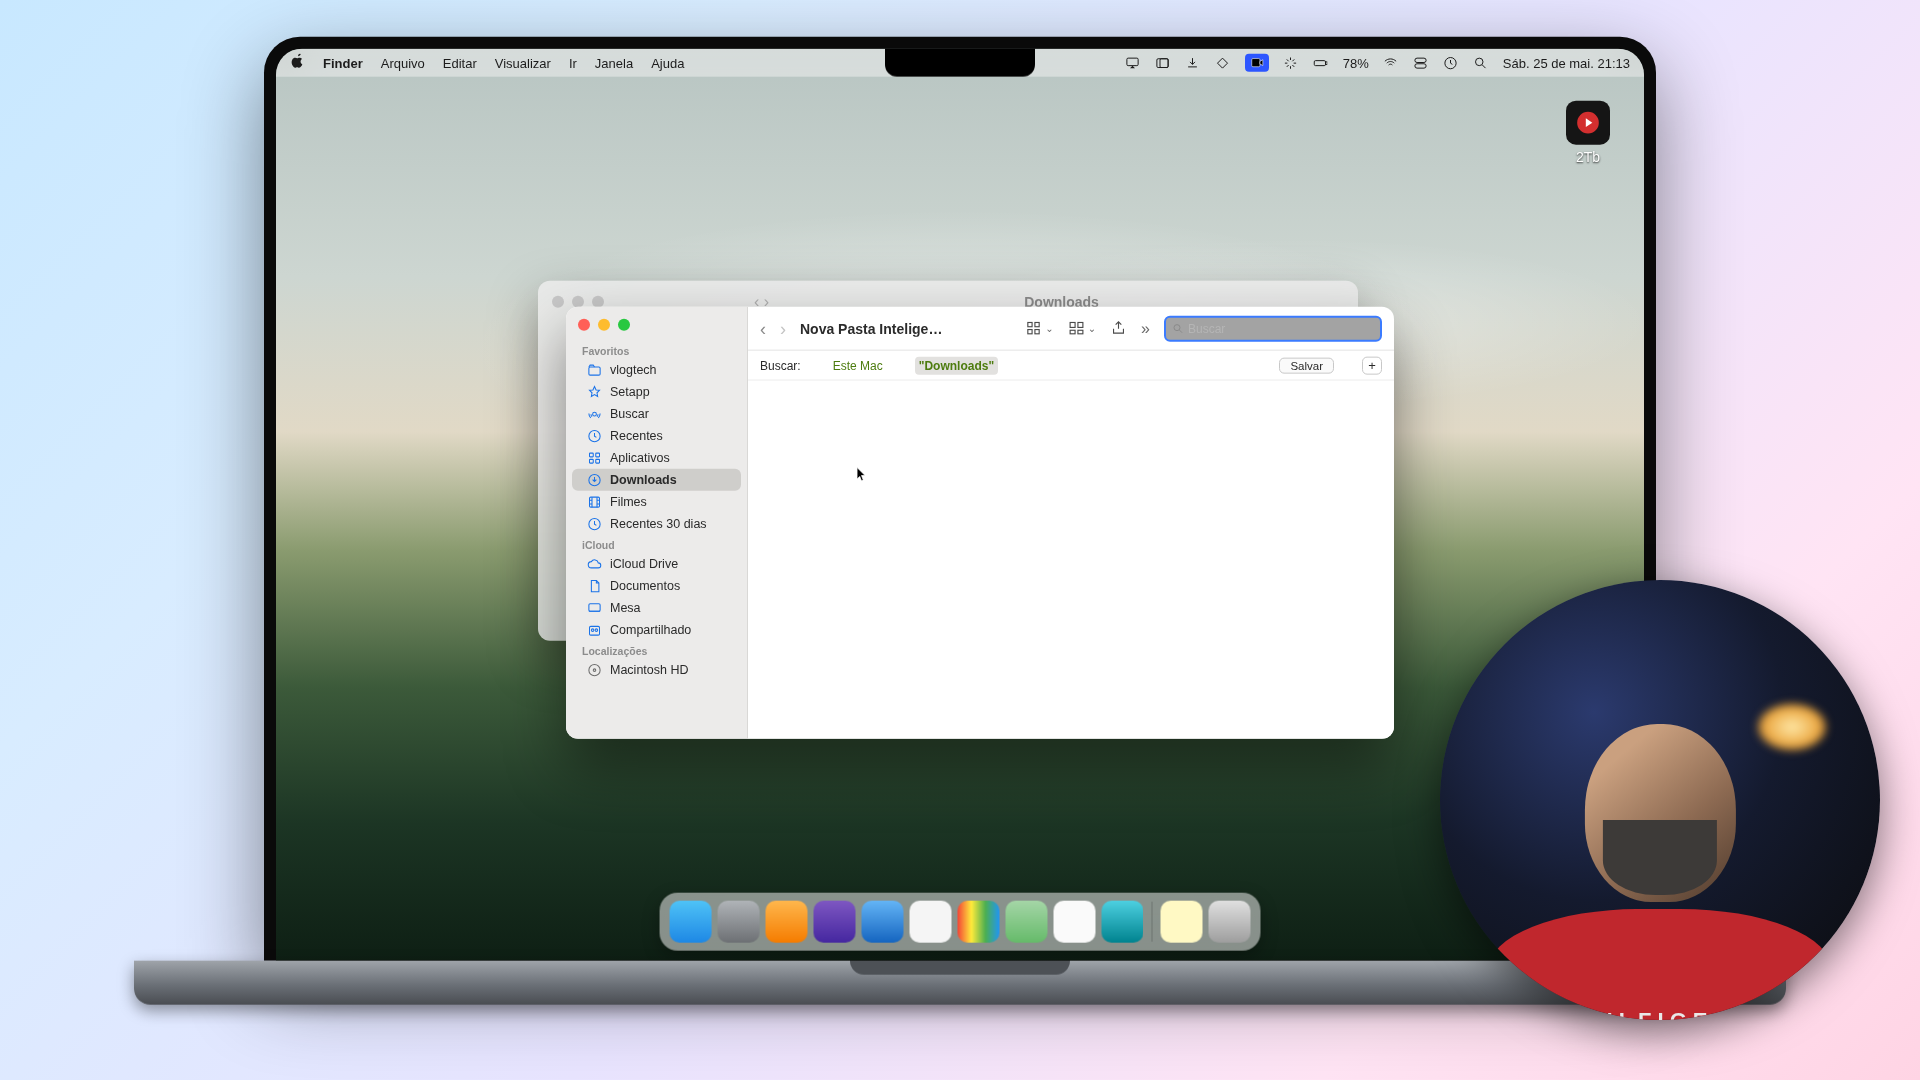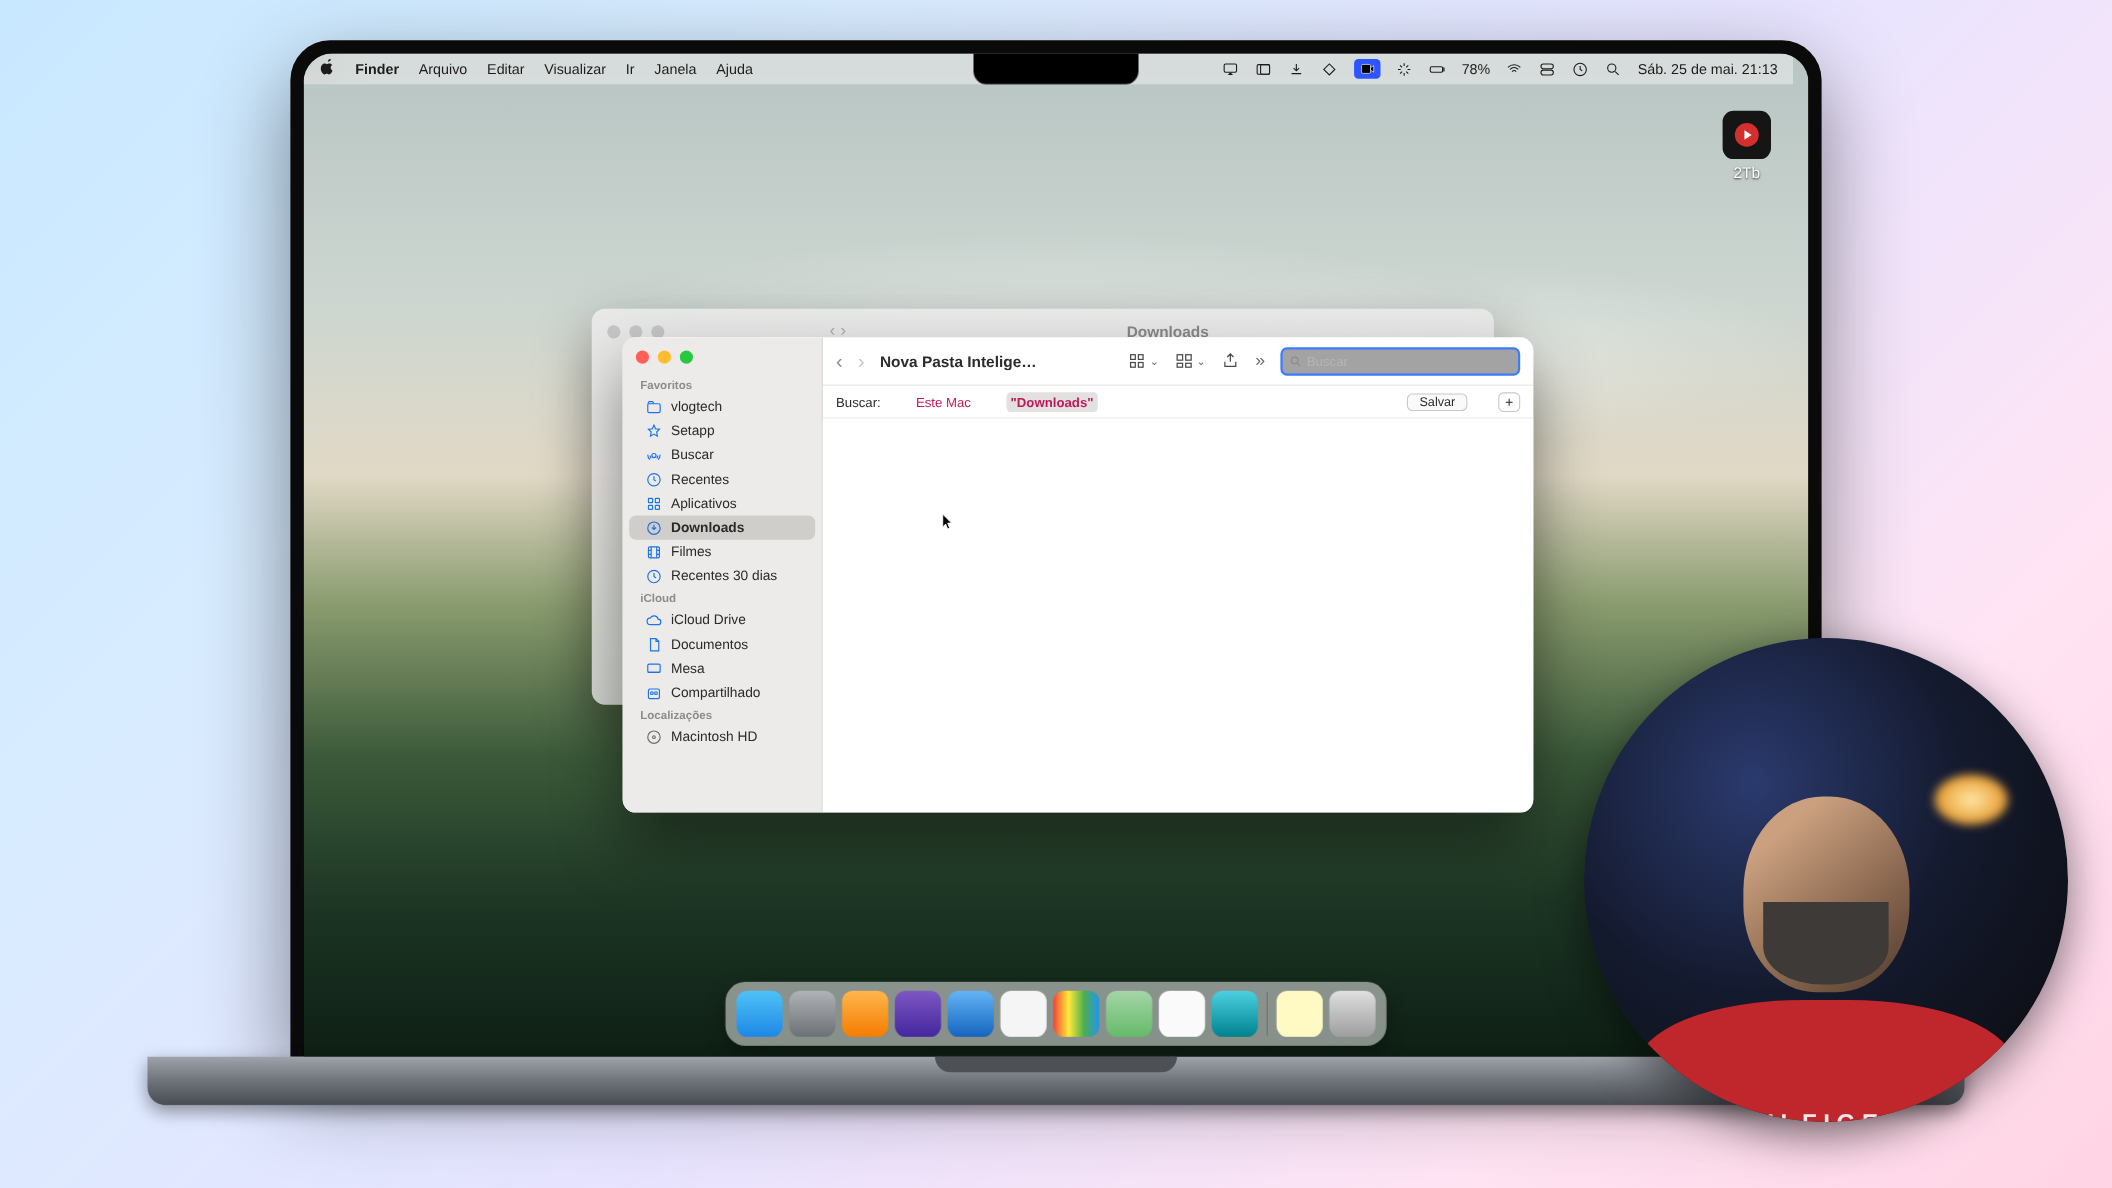--- a/index.html
+++ b/index.html
@@ -15,21 +15,21 @@
 .base::before{content:"";position:absolute;top:0;left:50%;transform:translateX(-50%);width:220px;height:14px;background:#4d5156;border-radius:0 0 28px 28px}
 
 
 .wallpaper{position:absolute;inset:0;background:
   linear-gradient(180deg,#b8c5c2 0%,#cdd6d1 25%,#e1d9c6 42%,#8a9b6f 55%,#3c5a3a 70%,#1c3524 85%,#0e1f14 100%)}
 .wallpaper::after{content:"";position:absolute;inset:0;background:
   radial-gradient(ellipse 700px 200px at 50% 33%,rgba(255,255,255,.5),transparent 70%),
   radial-gradient(ellipse 500px 120px at 75% 30%,rgba(255,255,255,.35),transparent 70%)}
 
 
-.menubar{position:absolute;top:0;left:0;right:14px;height:28px;background:rgba(240,240,240,.55);backdrop-filter:blur(20px);display:flex;align-items:center;padding:0 14px;font-size:13px;color:#1c1c1c;z-index:40}
+.menubar{position:absolute;top:0;left:0;right:0;height:28px;background:rgba(240,240,240,.55);backdrop-filter:blur(20px);display:flex;align-items:center;padding:0 14px;font-size:13px;color:#1c1c1c;z-index:40}
 .menubar .left{display:flex;align-items:center;gap:18px}
 .menubar .left .app{font-weight:700}
 .menubar .right{margin-left:auto;display:flex;align-items:center;gap:14px}
 .menubar .right .ico{width:16px;height:16px;display:flex;align-items:center;justify-content:center}
 .mb-ico svg{width:15px;height:15px;fill:none;stroke:#1c1c1c;stroke-width:1.6}
 .mb-fill svg{fill:#1c1c1c;stroke:none}
 .mb-box{background:#2d56ff;border-radius:4px;padding:2px 4px;display:flex;align-items:center}
 .mb-box svg{stroke:#fff}
 
 
@@ -66,21 +66,21 @@
 .tb-btn{display:flex;align-items:center;gap:3px;color:#4a4a4a}
 .tb-btn svg{width:17px;height:17px;stroke:#4a4a4a;fill:none;stroke-width:1.6}
 .tb-btn .chev{font-size:10px;color:#6a6a6a}
 .search{width:218px;height:26px;border:2px solid #3b7bff;border-radius:6px;display:flex;align-items:center;padding:0 6px;gap:4px;background:#a3a3a3}
 .search svg{width:12px;height:12px;stroke:#8a8a8a;fill:none;stroke-width:2}
 .search input{border:none;outline:none;font-size:12px;flex:1;background:transparent}
 .search input::placeholder{color:#b5b5b5}
 
 .scopebar{height:30px;border-bottom:1px solid #e7e7e7;display:flex;align-items:center;padding:0 12px;gap:28px;font-size:12px}
 .scopebar .lbl{color:#2a2a2a;font-weight:500}
-.scope{color:#be185d;padding:2px 4px;border-radius:4px}
+.scope{color:#4d7c0f;padding:2px 4px;border-radius:4px}
 .scope.active{background:#e2e1df;font-weight:600}
 .scopebar .spacer{flex:1}
 .save-btn{font-size:11.5px;border:1px solid #c8c8c8;background:#fafafa;border-radius:5px;padding:1px 10px;color:#2a2a2a}
 .plus-btn{width:20px;height:18px;border:1px solid #c8c8c8;border-radius:5px;font-size:13px;line-height:1;display:flex;align-items:center;justify-content:center;color:#2a2a2a}
 
 .content{flex:1;position:relative;background:#fff}
 .cursor{position:absolute;left:108px;top:86px;width:11px;height:16px}
 
 .statusbar{height:26px;border-top:1px solid #e6e6e6;display:flex;align-items:center;padding:0 12px;font-size:11px;color:#5f5f5f}
 .statusbar .count{margin:0 auto}

